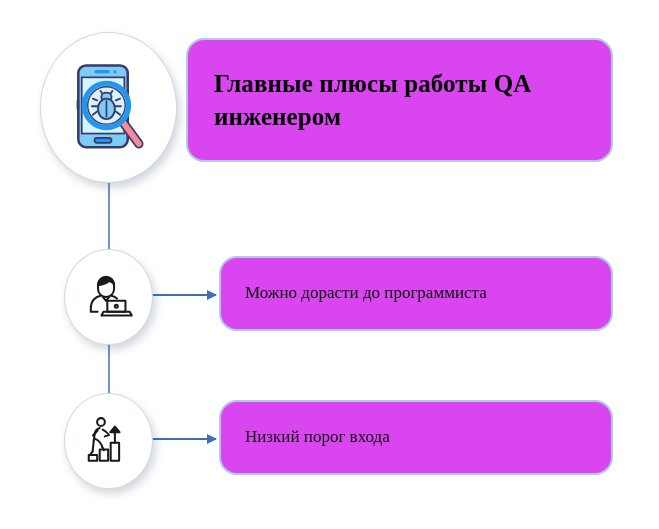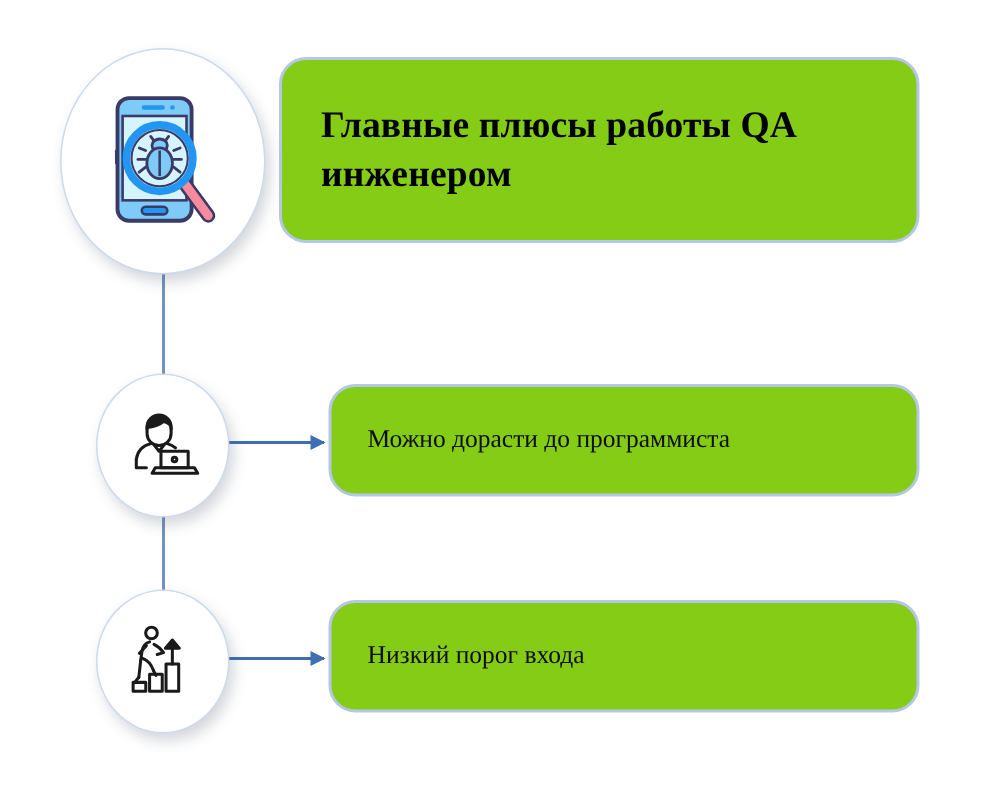--- a/index.html
+++ b/index.html
@@ -45,21 +45,21 @@
     border-top: 5px solid transparent;
     border-bottom: 5px solid transparent;
   }
   .arrow-a { left: 144px; top: 294px; width: 72px; }
   .arrow-b { left: 144px; top: 438px; width: 72px; }
 
   
   .box {
     position: absolute;
     box-sizing: border-box;
-    background: #84cc16;
+    background: #d946ef;
     border: 2px solid #b4c7e7;
     border-radius: 18px;
   }
   .box-header {
     left: 186px;
     top: 38px;
     width: 427px;
     height: 124px;
     display: flex;
     align-items: center;

